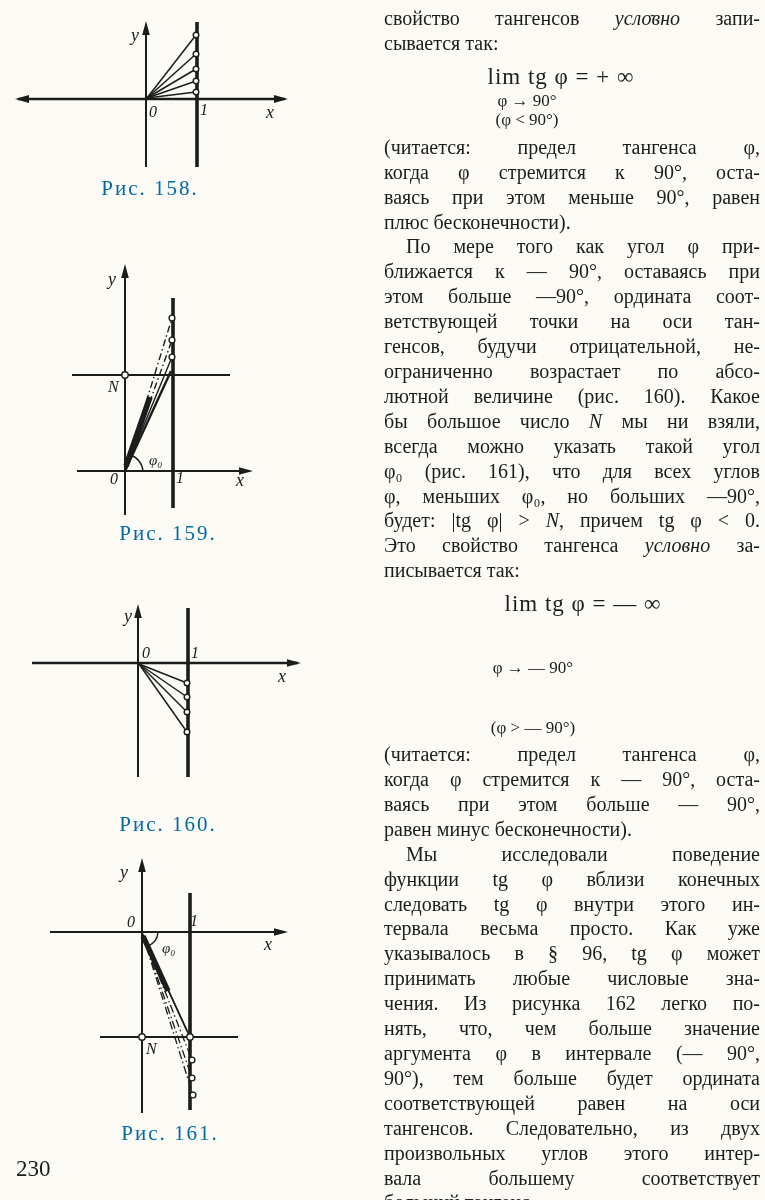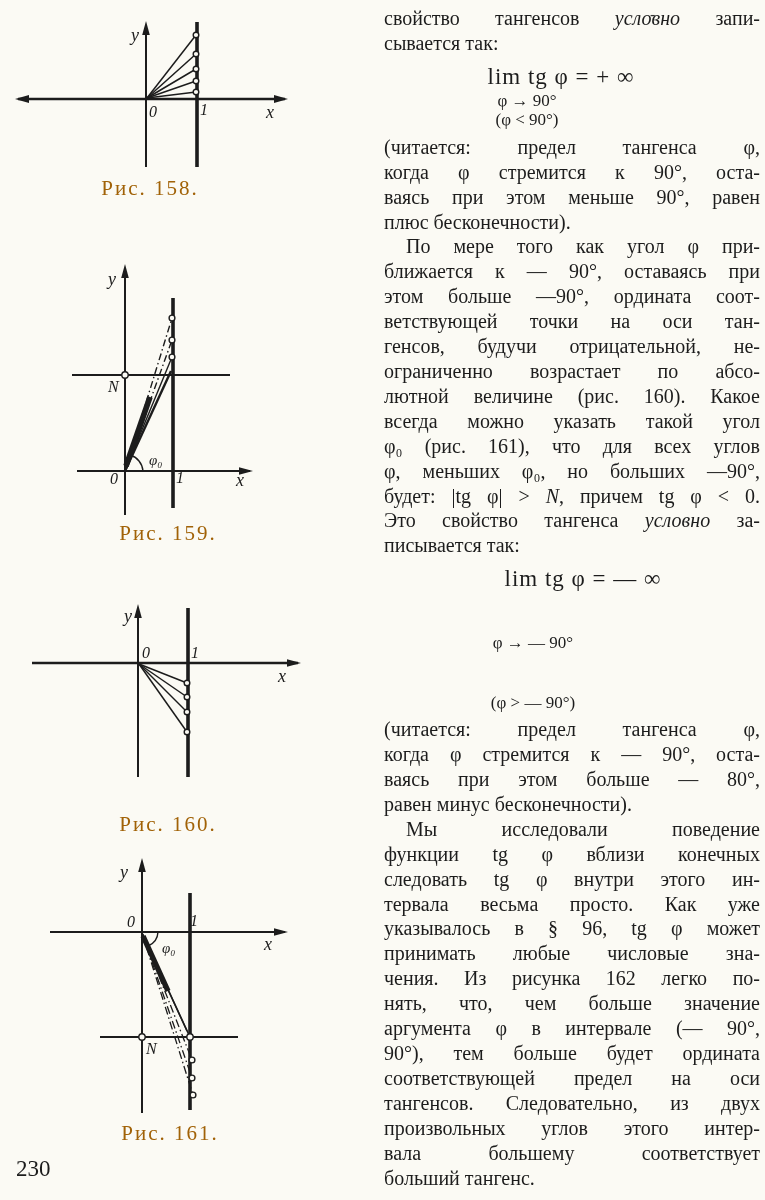--- a/index.html
+++ b/index.html
@@ -18,21 +18,21 @@
   .formula-main{text-align:center;font-size:23px;line-height:29px;letter-spacing:1px;}
   .formula-sub{text-align:center;font-size:17px;line-height:19.5px;}
   .f1 .formula-sub{transform:translateX(-34px);}
   .f2 .formula-main{transform:translateX(22px);}
   .f2 .formula-sub{transform:translateX(-28px);margin-top:40px;}
   
   .fig{position:absolute;}
   .fig svg{display:block;}
   .fig-caption{
     position:absolute;width:160px;text-align:center;
-    font-size:21px;letter-spacing:2px;color:#a16207;
+    font-size:21px;letter-spacing:2px;color:#0369a1;
   }
   .page-number{position:absolute;left:16px;top:1156px;font-size:23px;}
   .scan-dash{position:absolute;left:650px;top:6px;font-size:16px;color:#333;}
   svg text{font-family:"Liberation Serif", serif;fill:#1c1c1c;}
   svg .it{font-style:italic;}
 </style>
 </head>
 <body>
 
 <div class="fig" style="left:0;top:10px;">
@@ -195,53 +195,54 @@
     </div>
 
   <div class="para indent">
       <div class="tline">По мере того как угол φ при-</div>
       <div class="tline">ближается к — 90°, оставаясь при</div>
       <div class="tline">этом больше —90°, ордината соот-</div>
       <div class="tline">ветствующей точки на оси тан-</div>
       <div class="tline">генсов, будучи отрицательной, не-</div>
       <div class="tline">ограниченно возрастает по абсо-</div>
       <div class="tline">лютной величине (рис. 160). Какое</div>
+      <div class="tline">бы большое число <i>N</i> мы ни взяли,</div>
       <div class="tline">всегда можно указать такой угол</div>
       <div class="tline">φ₀ (рис. 161), что для всех углов</div>
       <div class="tline">φ, меньших φ₀, но больших —90°,</div>
       <div class="tline">будет: |tg φ| &gt; <i>N</i>, причем tg φ &lt; 0.</div>
       <div class="tline">Это свойство тангенса <i>условно</i> за-</div>
       <div class="tline">писывается так:</div>
     </div>
 
   <div class="formula f2">
     <div class="formula-main">lim tg φ = — ∞</div>
     <div class="formula-sub">φ → — 90°</div>
     <div class="formula-sub">(φ &gt; — 90°)</div>
   </div>
 
   <div class="para">
       <div class="tline">(читается: предел тангенса φ,</div>
       <div class="tline">когда φ стремится к — 90°, оста-</div>
-      <div class="tline">ваясь при этом больше — 80°,</div>
+      <div class="tline">ваясь при этом больше — 90°,</div>
       <div class="tline">равен минус бесконечности).</div>
     </div>
 
   <div class="para indent">
       <div class="tline">Мы исследовали поведение</div>
       <div class="tline">функции tg φ вблизи конечных</div>
       <div class="tline">следовать tg φ внутри этого ин-</div>
       <div class="tline">тервала весьма просто. Как уже</div>
       <div class="tline">указывалось в § 96, tg φ может</div>
       <div class="tline">принимать любые числовые зна-</div>
       <div class="tline">чения. Из рисунка 162 легко по-</div>
       <div class="tline">нять, что, чем больше значение</div>
       <div class="tline">аргумента φ в интервале (— 90°,</div>
       <div class="tline">90°), тем больше будет ордината</div>
-      <div class="tline">соответствующей предел на оси</div>
+      <div class="tline">соответствующей равен на оси</div>
       <div class="tline">тангенсов. Следовательно, из двух</div>
       <div class="tline">произвольных углов этого интер-</div>
       <div class="tline">вала большему соответствует</div>
       <div class="tline">больший тангенс.</div>
     </div>
 </div>
 
 <div class="page-number">230</div>
 <div class="scan-dash">-</div>
 

